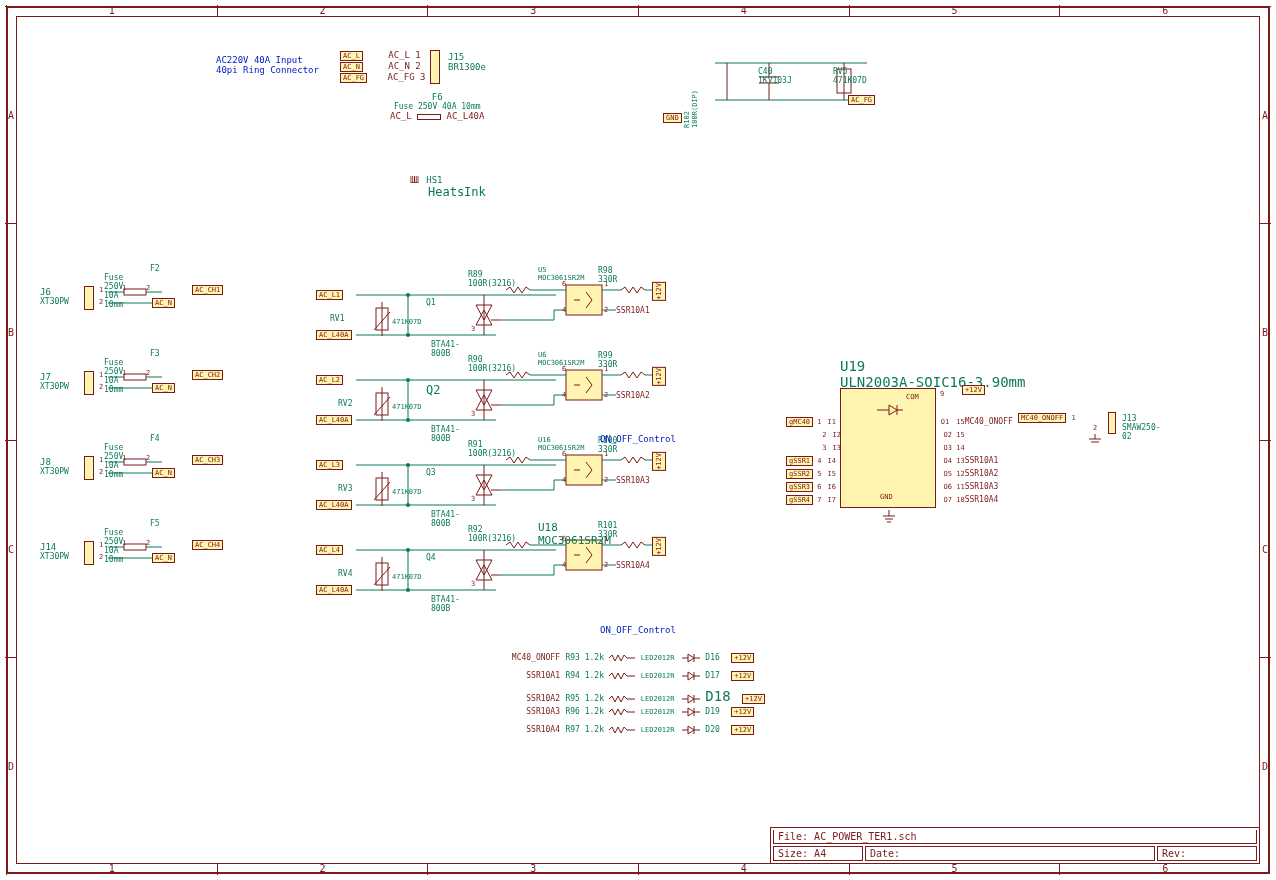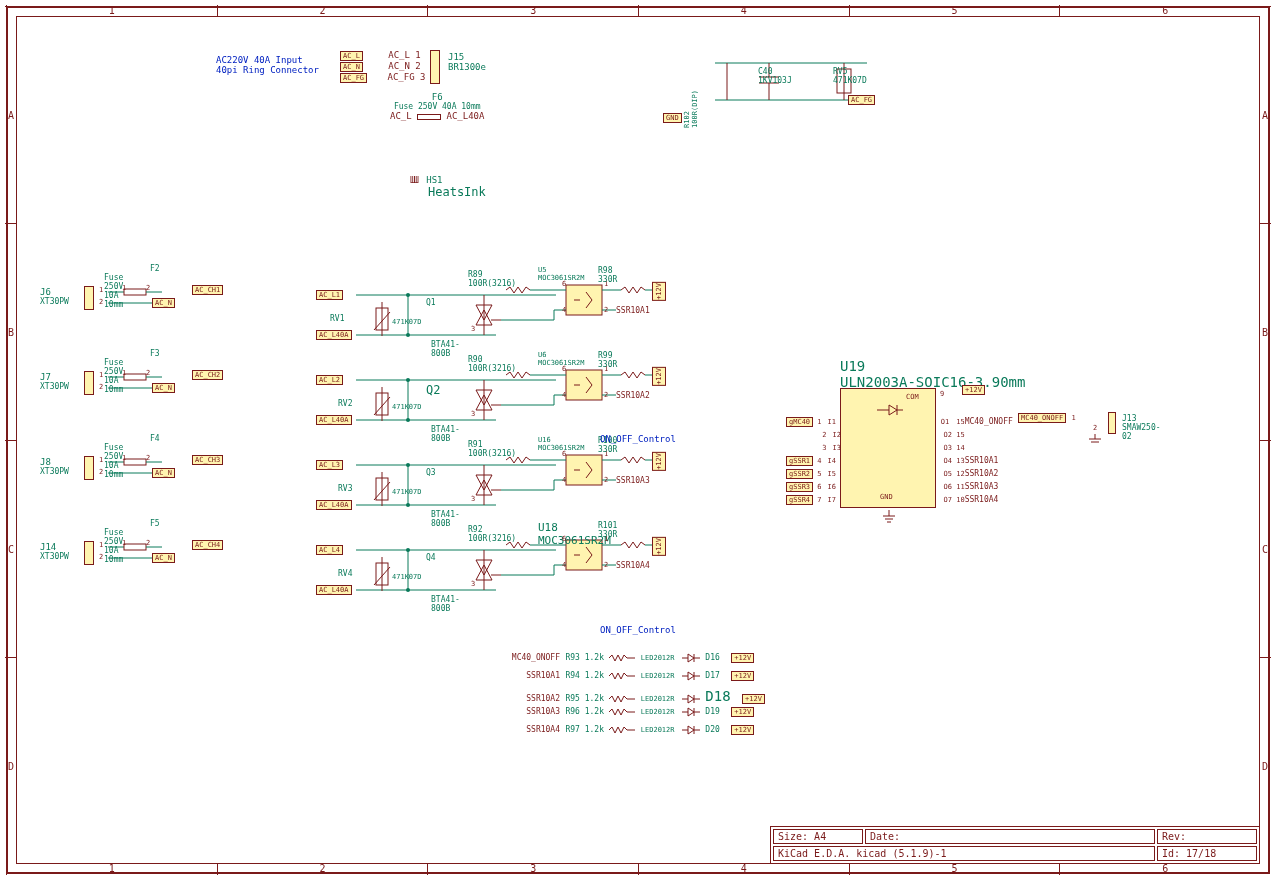--- a/index.html
+++ b/index.html
@@ -540,22 +540,21 @@
       <line x1="3" y1="8" x2="11" y2="8" stroke="#7a1a1a"></line>
     </svg>
   <div class="abs grn" style="left:104px; top:2px; font-size:8px;">
     <span>J13</span><br><span>SMAW250-02</span>
   </div>
 </div>
 
 <table class="titlebox">
   <tbody>
   <tr>
+        <td colspan="3" style="border-top:none;">File: AC_POWER_TER1.sch</td>
+      </tr>
+  <tr>
     <td style="width:90px;">Size: A4</td>
     <td>Date:</td>
     <td style="width:100px;">Rev:</td>
   </tr>
-  <tr>
-    <td colspan="2">KiCad E.D.A.  kicad (5.1.9)-1</td>
-    <td>Id: 17/18</td>
-  </tr>
 </tbody>
   </table>
 
 </body></html>

